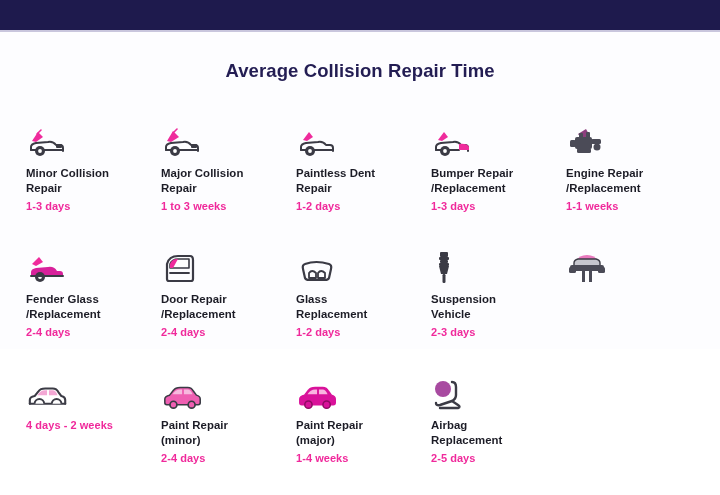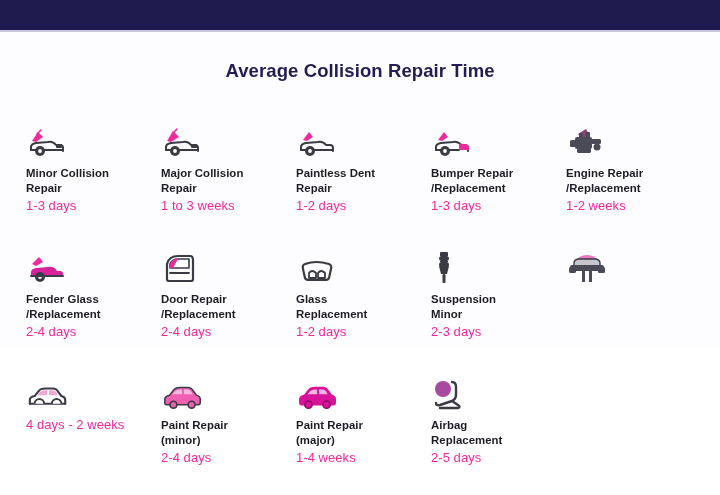--- a/index.html
+++ b/index.html
@@ -80,22 +80,22 @@
   .label {
     font-size: 11.4px;
     font-weight: bold;
     color: #1c1c26;
     line-height: 14.6px;
     letter-spacing: 0.05px;
     white-space: pre-line;
     margin-bottom: 4px;
   }
   .duration {
-    font-size: 13px;
-    font-weight: normal;
+    font-size: 11px;
+    font-weight: bold;
     color: #f0299b;
     line-height: 14.6px;
     letter-spacing: 0.05px;
     white-space: pre-line;
   }
 </style>
 </head>
 <body>
 
 <div id="infographic">
@@ -182,21 +182,21 @@
             <rect x="4" y="14" width="6" height="7" rx="1.5" fill="#4b4b57"></rect>
             <rect x="25" y="13" width="10" height="5" rx="1.5" fill="#4b4b57"></rect>
             <rect x="11" y="22" width="14" height="5" rx="1.5" fill="#4b4b57"></rect>
             <rect x="13" y="7" width="4" height="5" rx="1" fill="#4b4b57"></rect>
             <rect x="20" y="6" width="4" height="6" rx="1" fill="#4b4b57"></rect>
             <circle cx="31" cy="21" r="3.5" fill="#4b4b57"></circle>
           </svg>
         </div>
         <div class="label">Engine Repair
 /Replacement</div>
-        <div class="duration">1-2 weeks</div>
+        <div class="duration">1-1 weeks</div>
       </div>
 
     </div>
 
     <div class="row">
 
       <div class="cell">
         <div class="icon-box">
           <svg width="42" height="32" viewBox="0 0 42 32">
             <path d="M6 10 L13 3 L17 8 L10 12 Z" fill="#ef2b9c"></path>
@@ -243,21 +243,21 @@
           <svg width="26" height="36" viewBox="0 0 26 36">
             <rect x="9" y="2" width="8" height="5" rx="1" fill="#3b3b45"></rect>
             <rect x="8" y="7" width="10" height="3" rx="1" fill="#3b3b45"></rect>
             <rect x="9" y="10" width="8" height="3" rx="1" fill="#3b3b45"></rect>
             <rect x="8" y="13" width="10" height="3" rx="1" fill="#3b3b45"></rect>
             <path d="M8 16 L18 16 L16 24 L10 24 Z" fill="#3b3b45"></path>
             <rect x="11.5" y="24" width="3" height="9" rx="1.2" fill="#3b3b45"></rect>
           </svg>
         </div>
         <div class="label">Suspension
-Minor</div>
+Vehicle</div>
         <div class="duration">2-3 days</div>
       </div>
 
       <div class="cell">
         <div class="icon-box">
           <svg width="42" height="36" viewBox="0 0 42 36">
             <path d="M10 11 Q13 5 21 5 Q29 5 32 11 L33 13 L9 13 Z" fill="#e879bd"></path>
             <path d="M8 13 Q8 10 12 9 L30 9 Q34 10 34 13 L34 15 Q34 17 32 17 L10 17 Q8 17 8 15 Z" fill="#c6c6ce" stroke="#3b3b45" stroke-width="1.4"></path>
             <rect x="4" y="15" width="34" height="6" rx="2" fill="#4b4b57"></rect>
             <rect x="3" y="17" width="7" height="6" rx="1.5" fill="#4b4b57"></rect>

